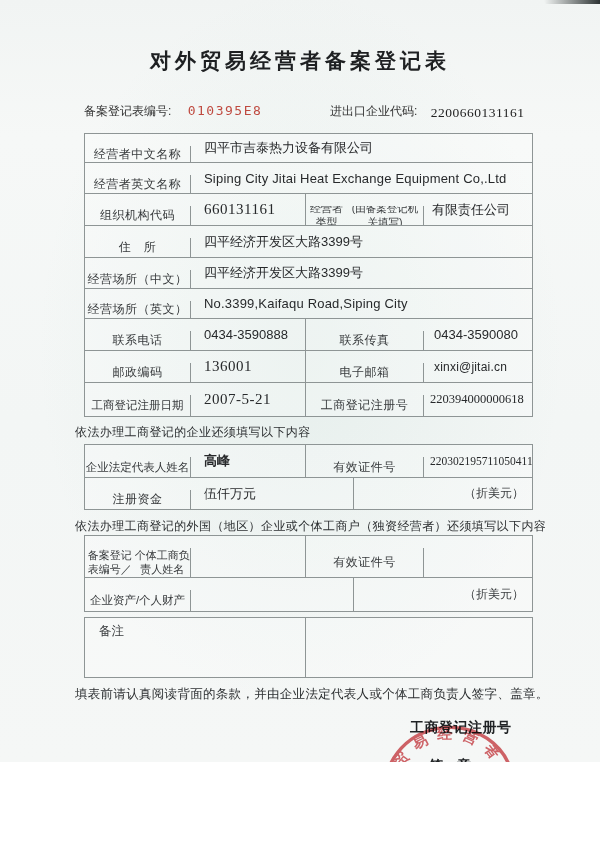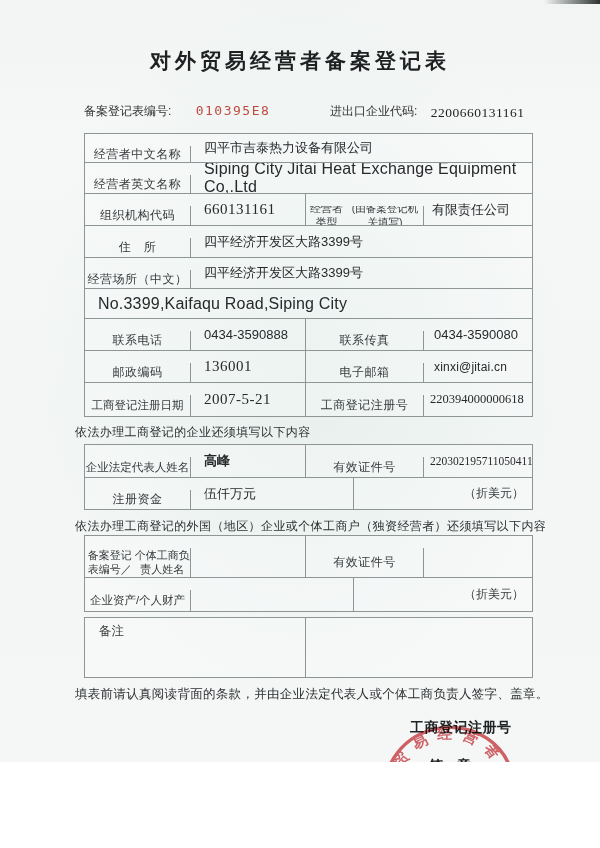--- a/index.html
+++ b/index.html
@@ -24,21 +24,21 @@
   }
   .title{
     position:absolute;top:47px;left:0;width:600px;text-align:center;
     font-size:21px;font-weight:bold;letter-spacing:4px;color:#1e2022;
   }
   .meta{position:absolute;top:103px;font-size:12px;color:#333;}
   .meta-left{left:84px;}
   .meta-right{left:330px;}
   .formno{
     color:#bf4a40;font-family:"DejaVu Sans Mono",monospace;
-    font-size:13px;letter-spacing:1.5px;margin-left:21px;
+    font-size:13px;letter-spacing:1.5px;margin-left:13px;
   }
   .codeval{
     font-family:"Liberation Serif",serif;font-size:13.5px;color:#222;
     margin-left:10px;position:relative;top:2px;letter-spacing:0.5px;
   }
   .tbl{
     position:absolute;left:84px;width:449px;border:1px solid var(--line);
     box-sizing:border-box;background:rgba(255,255,255,0.25);
   }
   .row{display:flex;border-bottom:1px solid var(--line);box-sizing:border-box;}
@@ -46,21 +46,21 @@
   .cell{
     border-right:1px solid var(--line);box-sizing:border-box;
     display:flex;align-items:center;overflow:hidden;
   }
   .cell:last-child{border-right:none;}
   .lbl{justify-content:center;text-align:center;font-size:12px;color:#373a3c;letter-spacing:0.5px;margin-top:12px;}
   .lbl.small{font-size:11.5px;letter-spacing:0;}
   .lbl2line{flex-direction:row;justify-content:center;line-height:1.25;font-size:11px;letter-spacing:0;}
   .lbl2line .sub{font-size:10.5px;}
   .val{flex:1;padding-left:13px;font-size:13px;color:#27292b;}
-  .val.en{font-size:16px;letter-spacing:0.2px;}
+  .val.en{font-size:13px;letter-spacing:0.2px;}
   .val.num{font-family:"Liberation Serif",serif;font-size:15px;letter-spacing:0.5px;}
   .val.num-tight{font-family:"Liberation Serif",serif;font-size:12.5px;padding-left:6px;letter-spacing:0;}
   .val.num-tiny{font-size:11.5px;padding-left:6px;letter-spacing:0;}
   .val.bold{font-weight:bold;}
   .note-cell{flex:1;justify-content:flex-end;padding-right:8px;font-size:12px;color:#3a3d3f;}
   .w1{width:106px;flex:none;}
   .w2{width:115px;flex:none;}
   .w3{width:118px;flex:none;}
   .wmid{width:163px;flex:none;}
   .wremark{width:221px;flex:none;}
@@ -133,20 +133,21 @@
     </div>
     <div class="row" style="height:32px">
       <div class="cell lbl w1">住　所</div>
       <div class="cell val">四平经济开发区大路3399号</div>
     </div>
     <div class="row" style="height:31px">
       <div class="cell lbl w1">经营场所（中文）</div>
       <div class="cell val">四平经济开发区大路3399号</div>
     </div>
     <div class="row" style="height:30px">
+      <div class="cell lbl w1">经营场所（英文）</div>
       <div class="cell val en">No.3399,Kaifaqu Road,Siping City</div>
     </div>
     <div class="row" style="height:32px">
       <div class="cell lbl w1">联系电话</div>
       <div class="cell val w2">0434-3590888</div>
       <div class="cell lbl w3">联系传真</div>
       <div class="cell val" style="padding-left:10px">0434-3590080</div>
     </div>
     <div class="row" style="height:32px">
       <div class="cell lbl w1">邮政编码</div>

